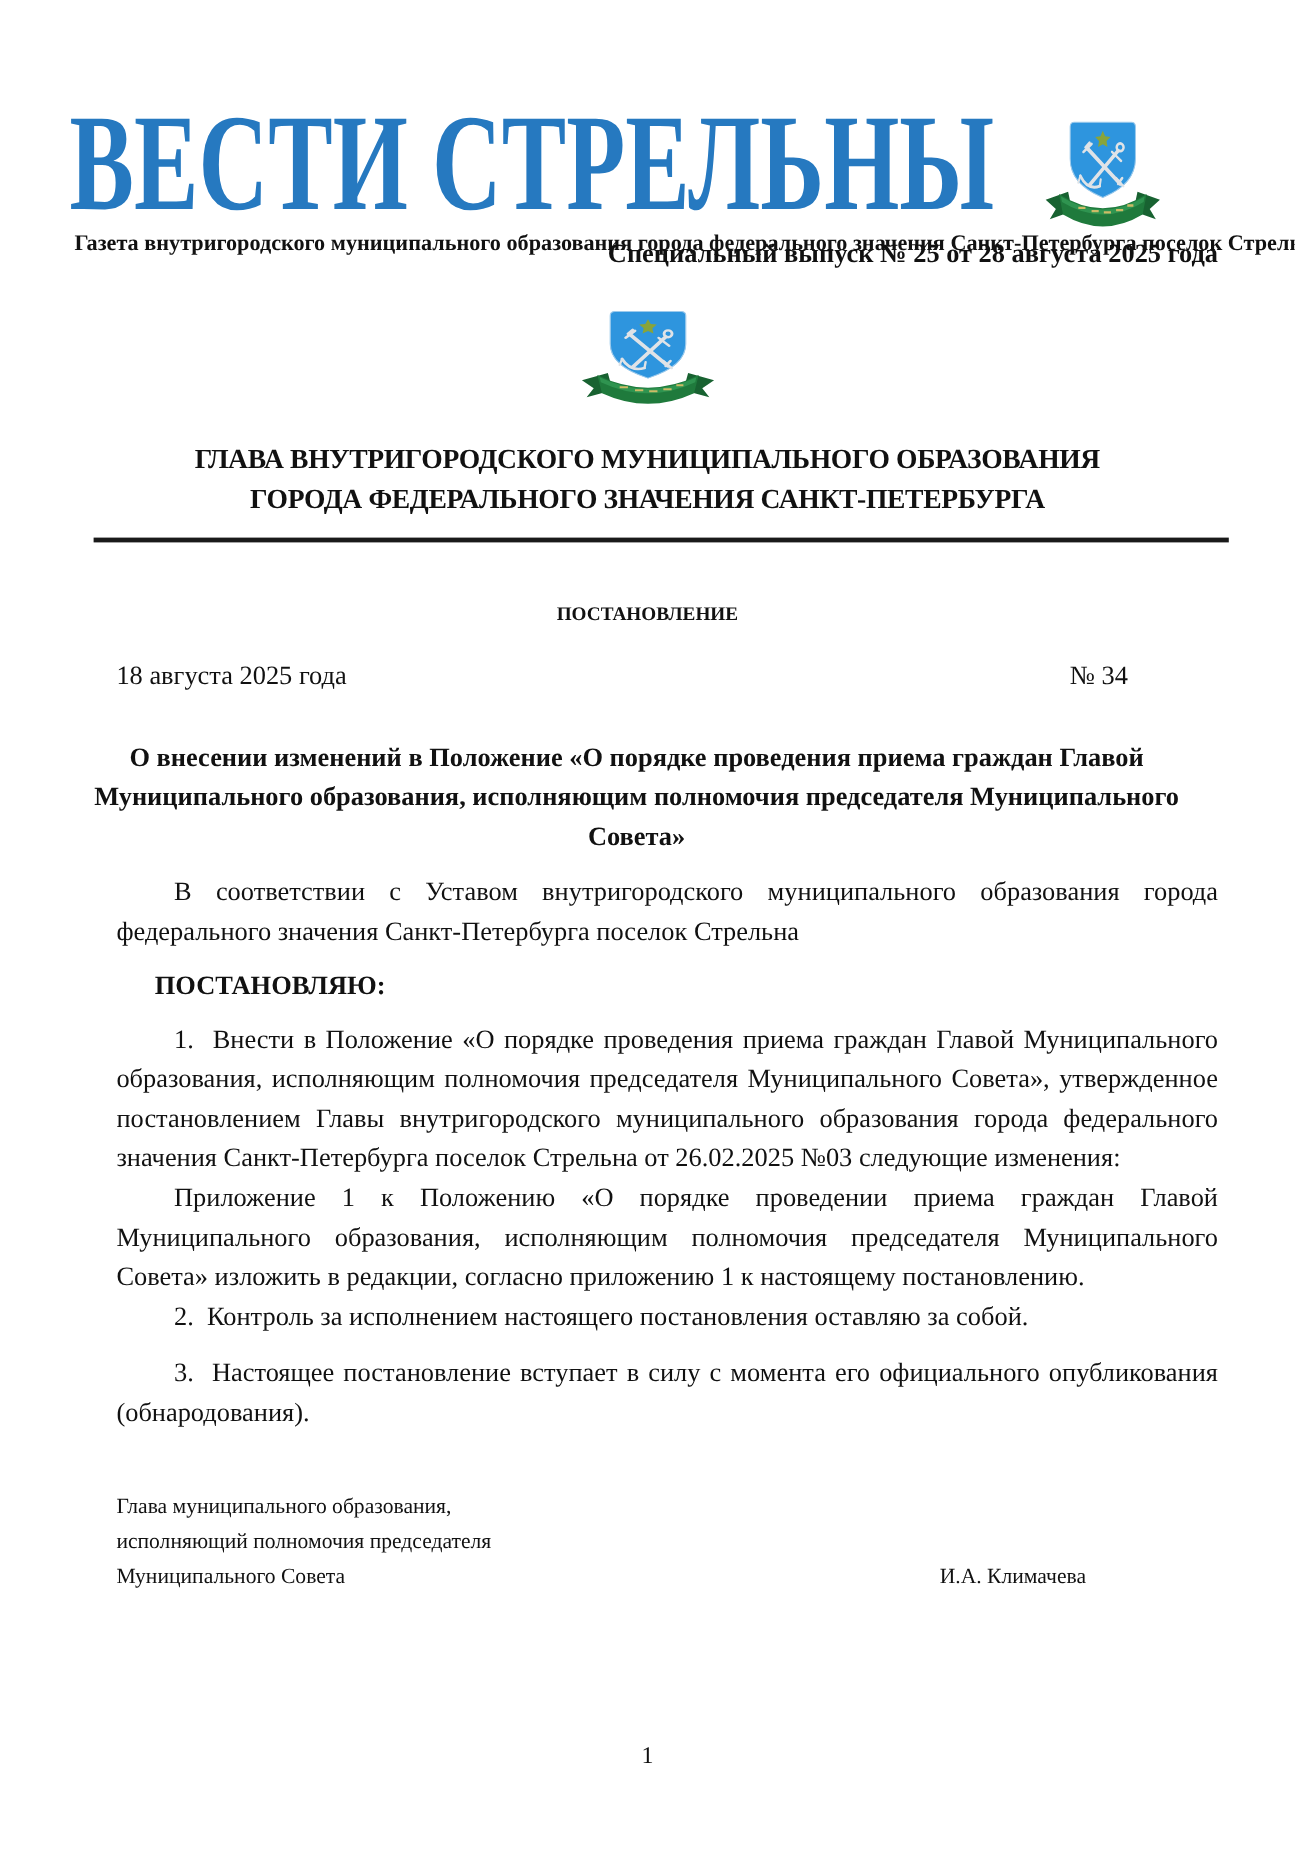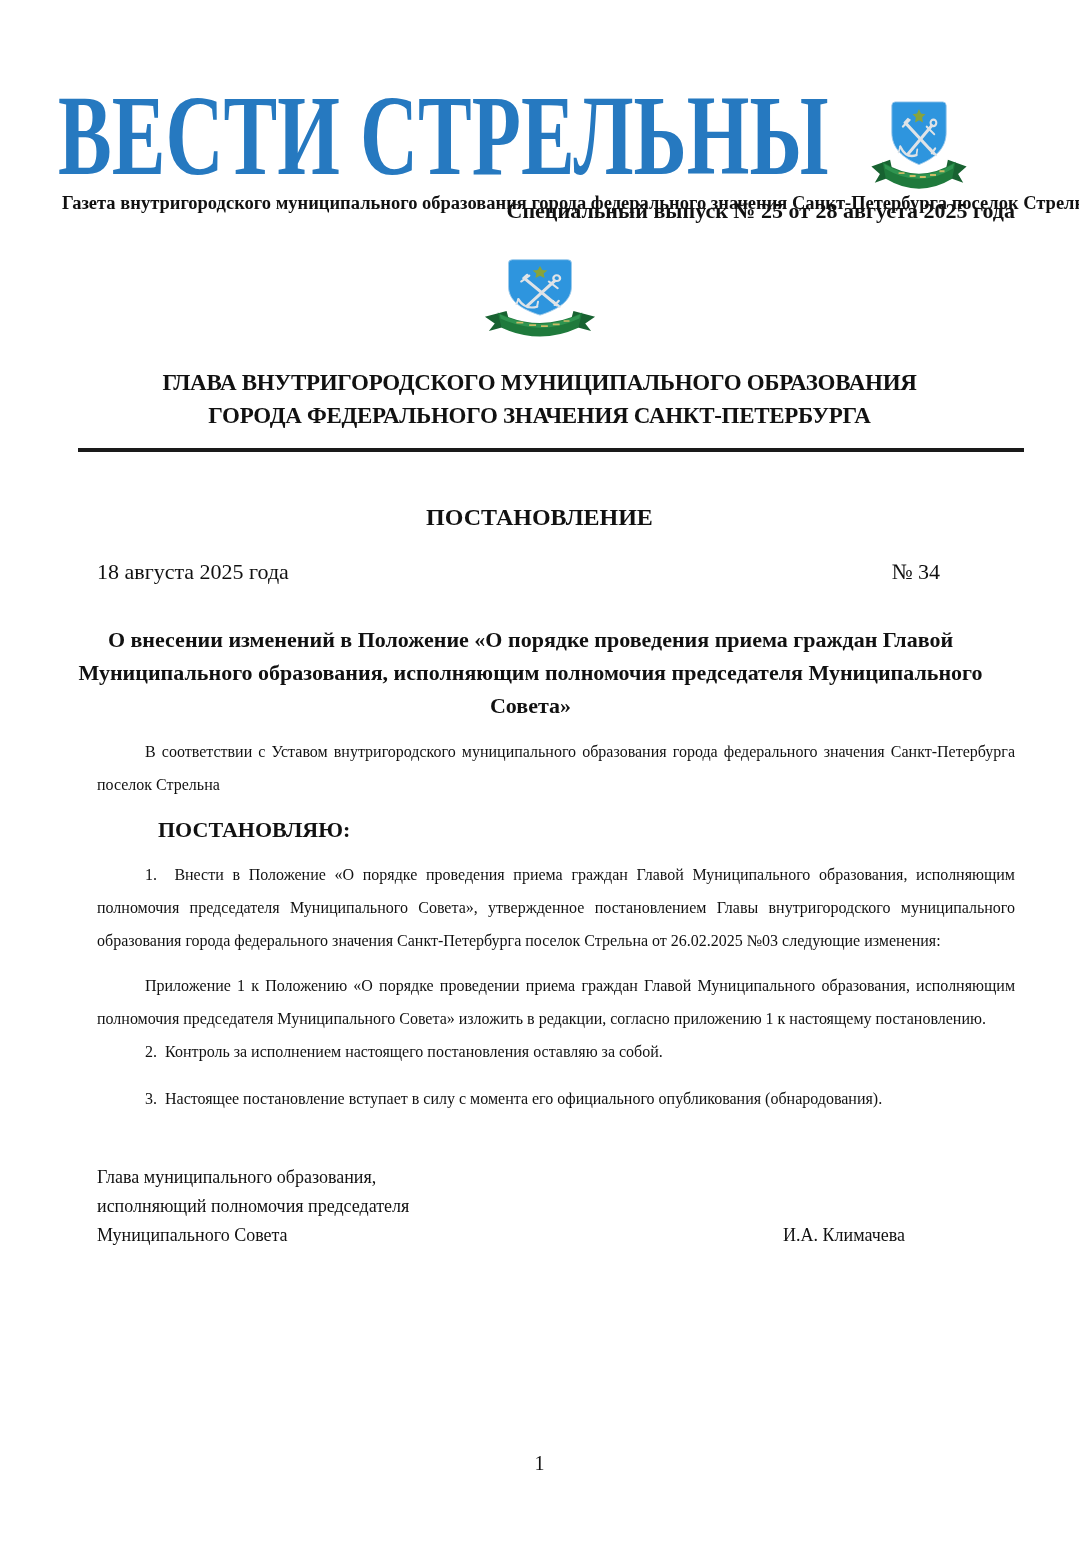--- a/index.html
+++ b/index.html
@@ -36,39 +36,39 @@
   .org-heading {
     margin-top:24px; text-align:center;
     font-weight:bold; font-size:23px; line-height:33px;
     letter-spacing:-0.3px;
   }
   .rule {
     margin:16px 0 0 78px; width:946px; height:4px;
     background:#1a1a1a; border:none;
   }
   
-  .doc-type { margin-top:52px; text-align:center; font-weight:bold; font-size:24px; }
+  .doc-type { margin-top:52px; text-align:center; font-weight:bold; font-size:16px; }
   .date-row {
     margin-top:28px; display:flex; justify-content:space-between;
     padding:0 139px 0 97px; font-size:22px;gap:32px;
   }
   .doc-title {
     margin-top:38px; padding:0 60px 0 42px;
     text-align:center; font-weight:bold; font-size:22px; line-height:33px;
   }
   .body-par {
     padding:0 64px 0 97px;
-    font-size:16px; line-height:33px;
+    font-size:22px; line-height:33px;
     text-align:justify; text-indent:48px;
   }
   .preamble { margin-top:13px; }
   .resolve  { margin-top:12px; font-weight:bold; font-size:22px; line-height:33px;
-              padding-left:110px; text-indent:48px; }
+              padding-left:81px; text-indent:48px; }
   .item-1 { margin-top:12px; }
-  .item-2 { margin-top:12px; }
+  .item-2 { margin-top:0; }
   .item-3 { margin-top:0; }
   .item-4 { margin-top:14px; }
   
   .signature {
     margin-top:48px; padding:0 64px 0 97px;
     display:flex; justify-content:space-between; align-items:flex-end;
     font-size:18px; line-height:29px;
   }
   .sig-name { margin-right:110px; white-space:nowrap; }
   

